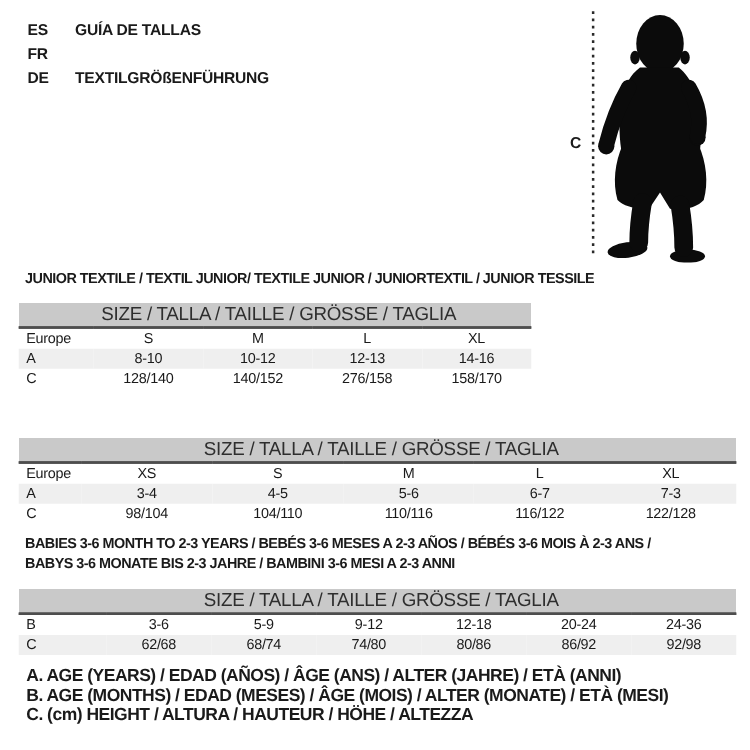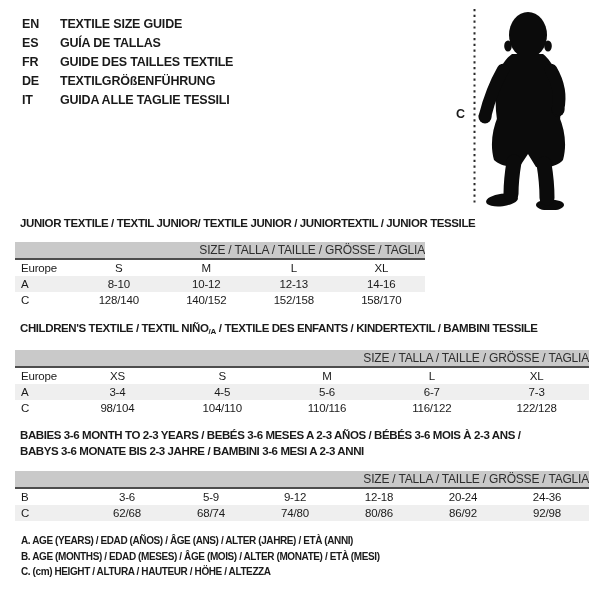--- a/index.html
+++ b/index.html
@@ -19,66 +19,57 @@
   .c-label { position:absolute; left:456px; top:107px; font-weight:bold; font-size:12.5px; }
 
   
   .tbl-title { position:absolute; left:20px; font-weight:bold; font-size:11.5px;
                letter-spacing:-0.4px; white-space:nowrap; }
   #t3-title div { line-height:15.5px; }
 
   
   .size-table { position:absolute; left:15px; border-collapse:collapse;
                 table-layout:fixed; font-size:11.5px; letter-spacing:-0.2px; }
-  .size-table th { background:#c9c9c9; font-weight:normal; text-align:right;
+  .size-table th { background:#c9c9c9; font-weight:normal; text-align:center;
                    padding:1px 0 1px 6px; height:14px; color:#2e2e2e;
-                   border-bottom:2px solid #4d4d4d; font-size:12px;
+                   border-bottom:2px solid #4d4d4d; font-size:15px;
                    white-space:nowrap; overflow:hidden; }
   .size-table td { text-align:center; height:16px; padding:0; white-space:nowrap; }
   .size-table td.rl { text-align:left; padding-left:6px; }
   .size-table tr.shade td { background:#efefef; }
 
   #t1 { top:242px; width:410px; }
   #t2 { top:350px; width:574px; }
   #t3 { top:471px; width:574px; }
   #t1-title { top:217px; }
   #t2-title { top:322px; }
   #t3-title { top:428px; }
 
   .sub { font-size:8px; vertical-align:-2px; letter-spacing:-0.2px; }
 
   
   .legend { position:absolute; top:533px; left:21px; font-weight:bold;
-            font-size:10px; letter-spacing:-0.4px; line-height:15.5px; white-space:nowrap; }
+            font-size:14px; letter-spacing:-0.4px; line-height:15.5px; white-space:nowrap; }
 </style>
 </head>
 <body>
 
 <div class="page">
 
   <div class="lang-list">
-    <div class="lang-row">
-      <span class="lang-code">EN</span>
-      <span class="lang-label">TEXTILE SIZE GUIDE</span>
-    </div>
     <div class="lang-row">
       <span class="lang-code">ES</span>
       <span class="lang-label">GUÍA DE TALLAS</span>
     </div>
     <div class="lang-row">
       <span class="lang-code">FR</span>
-      <span class="lang-label">GUIDE DES TAILLES TEXTILE</span>
     </div>
     <div class="lang-row">
       <span class="lang-code">DE</span>
       <span class="lang-label">TEXTILGRÖßENFÜHRUNG</span>
-    </div>
-    <div class="lang-row">
-      <span class="lang-code">IT</span>
-      <span class="lang-label">GUIDA ALLE TAGLIE TESSILI</span>
     </div>
   </div>
 
   <svg class="figure-svg" width="160" height="206" viewBox="0 0 160 206">
     <line x1="34.5" y1="5" x2="34.5" y2="202" stroke="#2a2a2a" stroke-width="2" stroke-dasharray="2.2 3.6"></line>
     <g fill="#0b0b0b" stroke="none">
       <ellipse cx="88" cy="31" rx="19" ry="23"></ellipse>
       <ellipse cx="68" cy="42" rx="3.8" ry="5.5"></ellipse>
       <ellipse cx="108" cy="42" rx="3.8" ry="5.5"></ellipse>
       <path d="M72,50 C64,56 60,64 58,74 C55,88 55,102 57,116 L120,116 C122,100 121,84 117,72 C113,60 108,54 103,50 Z"></path>
@@ -125,29 +116,26 @@
         <td class="rl">A</td>
         <td>8-10</td>
         <td>10-12</td>
         <td>12-13</td>
         <td>14-16</td>
       </tr>
       <tr>
         <td class="rl">C</td>
         <td>128/140</td>
         <td>140/152</td>
-        <td>152/158</td>
+        <td>276/158</td>
         <td>158/170</td>
       </tr>
     </tbody>
   </table>
 
-  <div class="tbl-title" id="t2-title">
-    <span>CHILDREN'S TEXTILE / TEXTIL NIÑO</span><span class="sub">/A</span><span> / TEXTILE DES ENFANTS / KINDERTEXTIL / BAMBINI TESSILE</span>
-  </div>
   <table class="size-table" id="t2">
     <colgroup>
         <col style="width:50px">
         <col>
         <col>
         <col>
         <col>
         <col>
       </colgroup>
     <thead>

